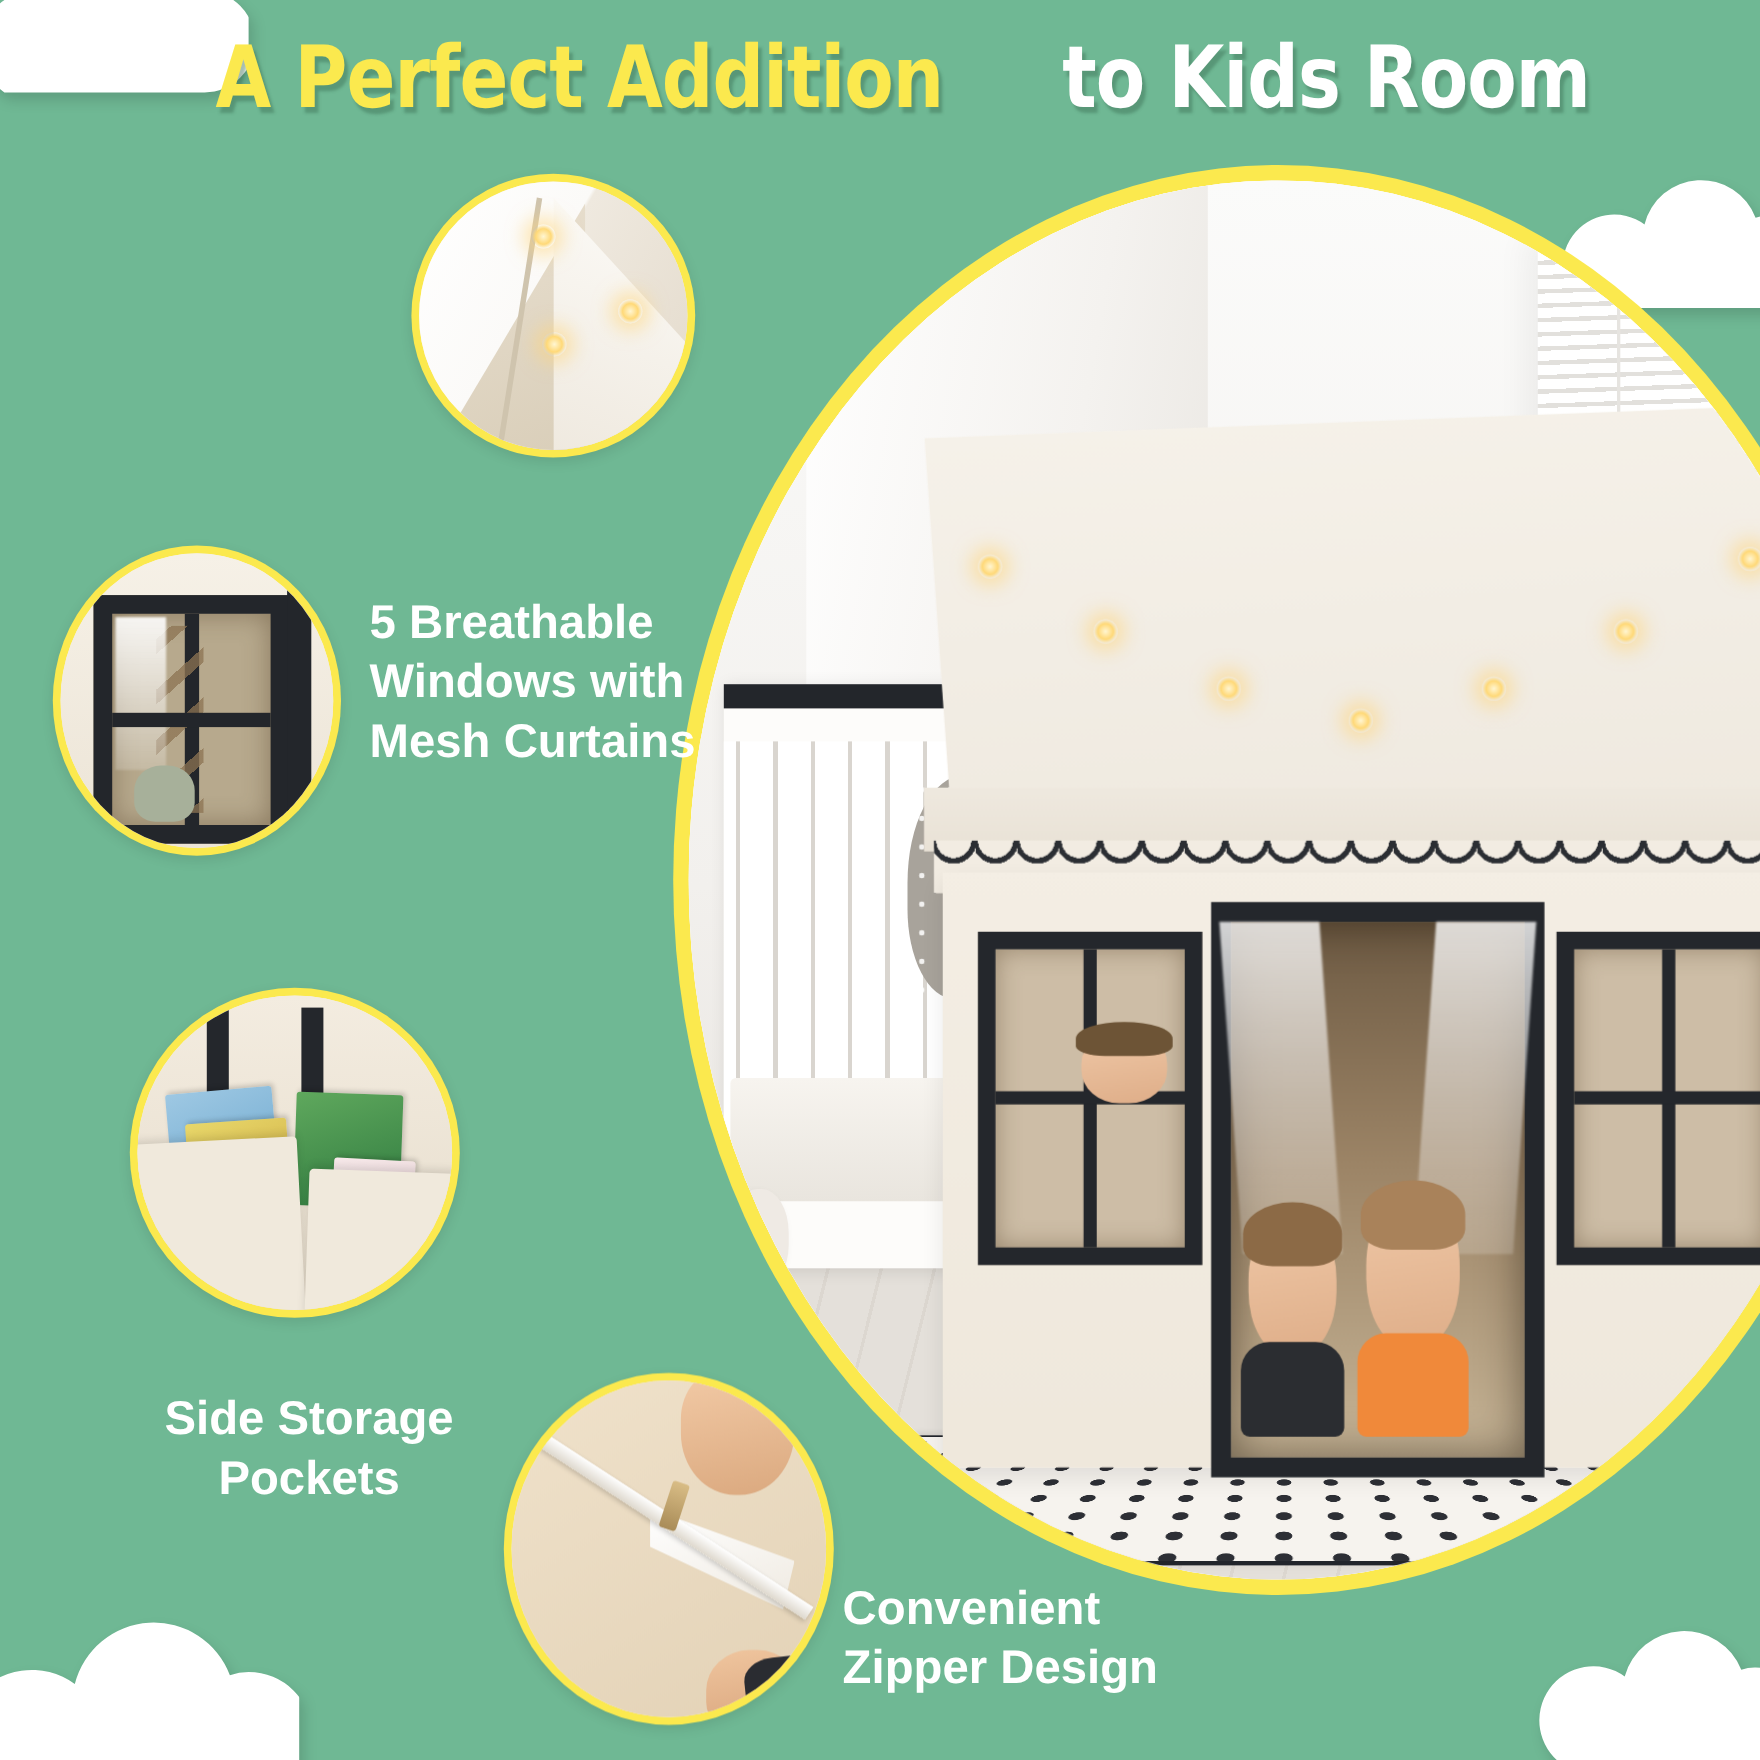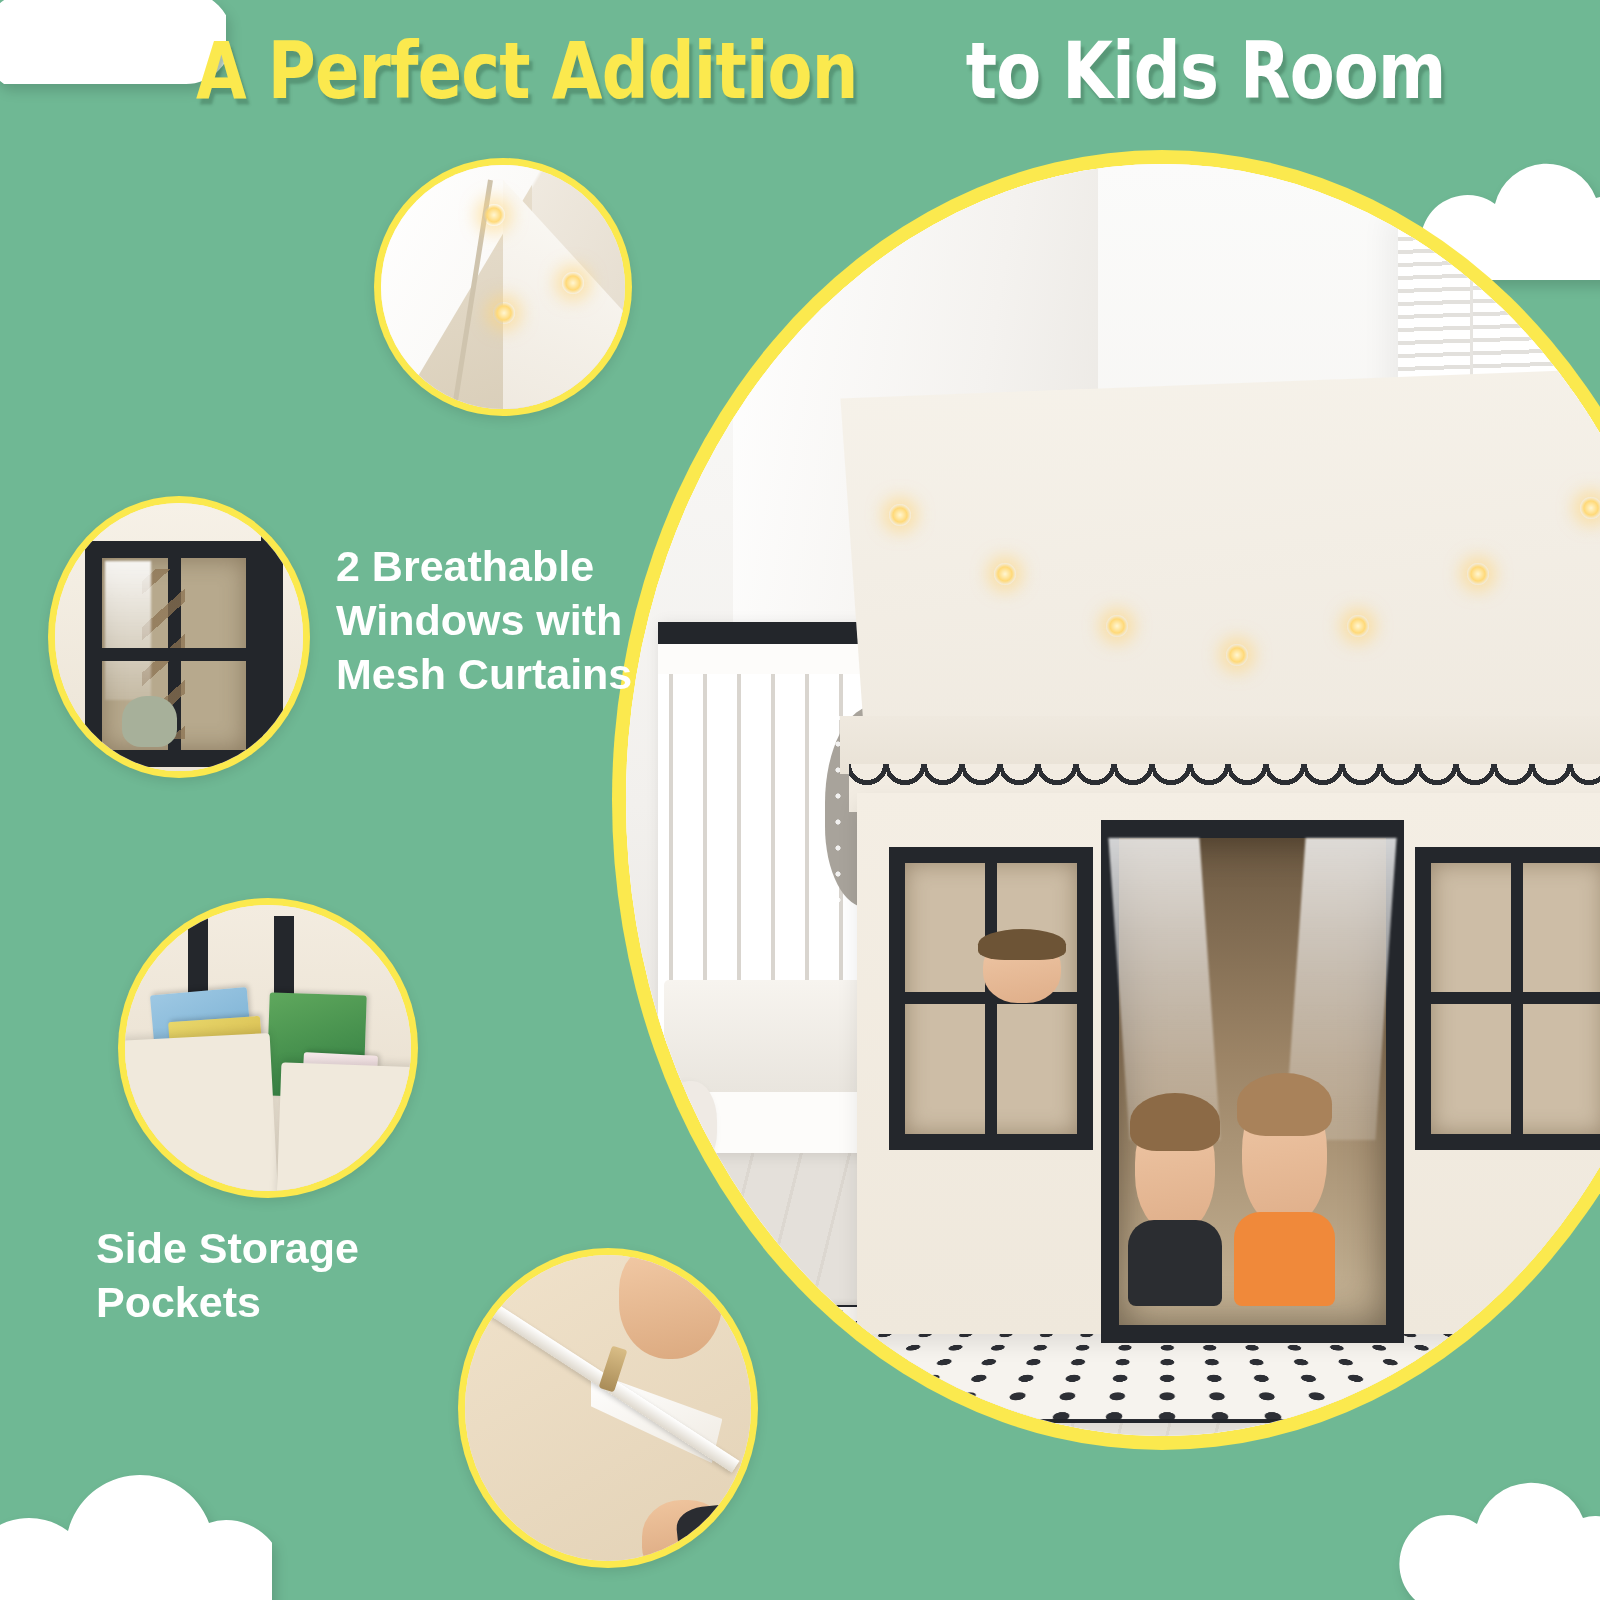--- a/index.html
+++ b/index.html
@@ -348,21 +348,21 @@
     color: #ffffff;
     font-family: "Liberation Sans", sans-serif;
     font-weight: bold;
     font-size: 43px;
     line-height: 1.25;
     z-index: 30;
     white-space: pre-line;
   }
   #cap-house   { left: 36px;  top: 236px; width: 330px; text-align: center; }
   #cap-windows { left: 336px; top: 540px; width: 340px; text-align: left; }
-  #cap-pockets { left: 96px;  top: 1222px; width: 370px; text-align: left; }
+  #cap-pockets { left: 96px;  top: 1264px; width: 370px; text-align: center; }
   #cap-zipper  { left: 766px; top: 1436px; width: 400px; text-align: left; }
 </style>
 </head>
 <body>
 
 <div id="canvas">
 
   <div id="hero-wrap">
     <div id="hero-ring"></div>
     <div id="hero-photo">
@@ -479,21 +479,21 @@
     <div class="feat-inner">
       <div class="c2-bg"></div>
       <div class="c2-win">
         <div class="c2-chev"></div>
         <div class="c2-mesh"></div>
         <div class="c2-plush"></div>
       </div>
       <div class="c2-edge"></div>
     </div>
   </div>
-  <div class="caption" id="cap-windows">2 Breathable
+  <div class="caption" id="cap-windows">5 Breathable
 Windows with
 Mesh Curtains</div>
 
   <div class="feat-circle" style="left:118px; top:898px; width:300px; height:300px;">
     <div class="feat-inner">
       <div class="c3-bg"></div>
       <div class="c3-strap" style="left:22%;"></div>
       <div class="c3-strap" style="left:52%;"></div>
       <div class="c3-book" style="left:10%; top:30%; width:34%; height:34%; background:linear-gradient(160deg,#9ec8e3,#6aa6cd); transform:rotate(-5deg);"></div>
       <div class="c3-book" style="left:16%; top:40%; width:32%; height:30%; background:linear-gradient(160deg,#e8d76a,#caa63d); transform:rotate(-4deg);"></div>
@@ -510,14 +510,16 @@
     <div class="feat-inner">
       <div class="c4-bg"></div>
       <div class="c4-open"></div>
       <div class="c4-zip"></div>
       <div class="c4-pull"></div>
       <div class="c4-hand"></div>
       <div class="c4-hand2"></div>
       <div class="c4-dark"></div>
     </div>
   </div>
+  <div class="caption" id="cap-zipper">Convenient
+Zipper Design</div>
 
 </div>
 
 </body></html>

